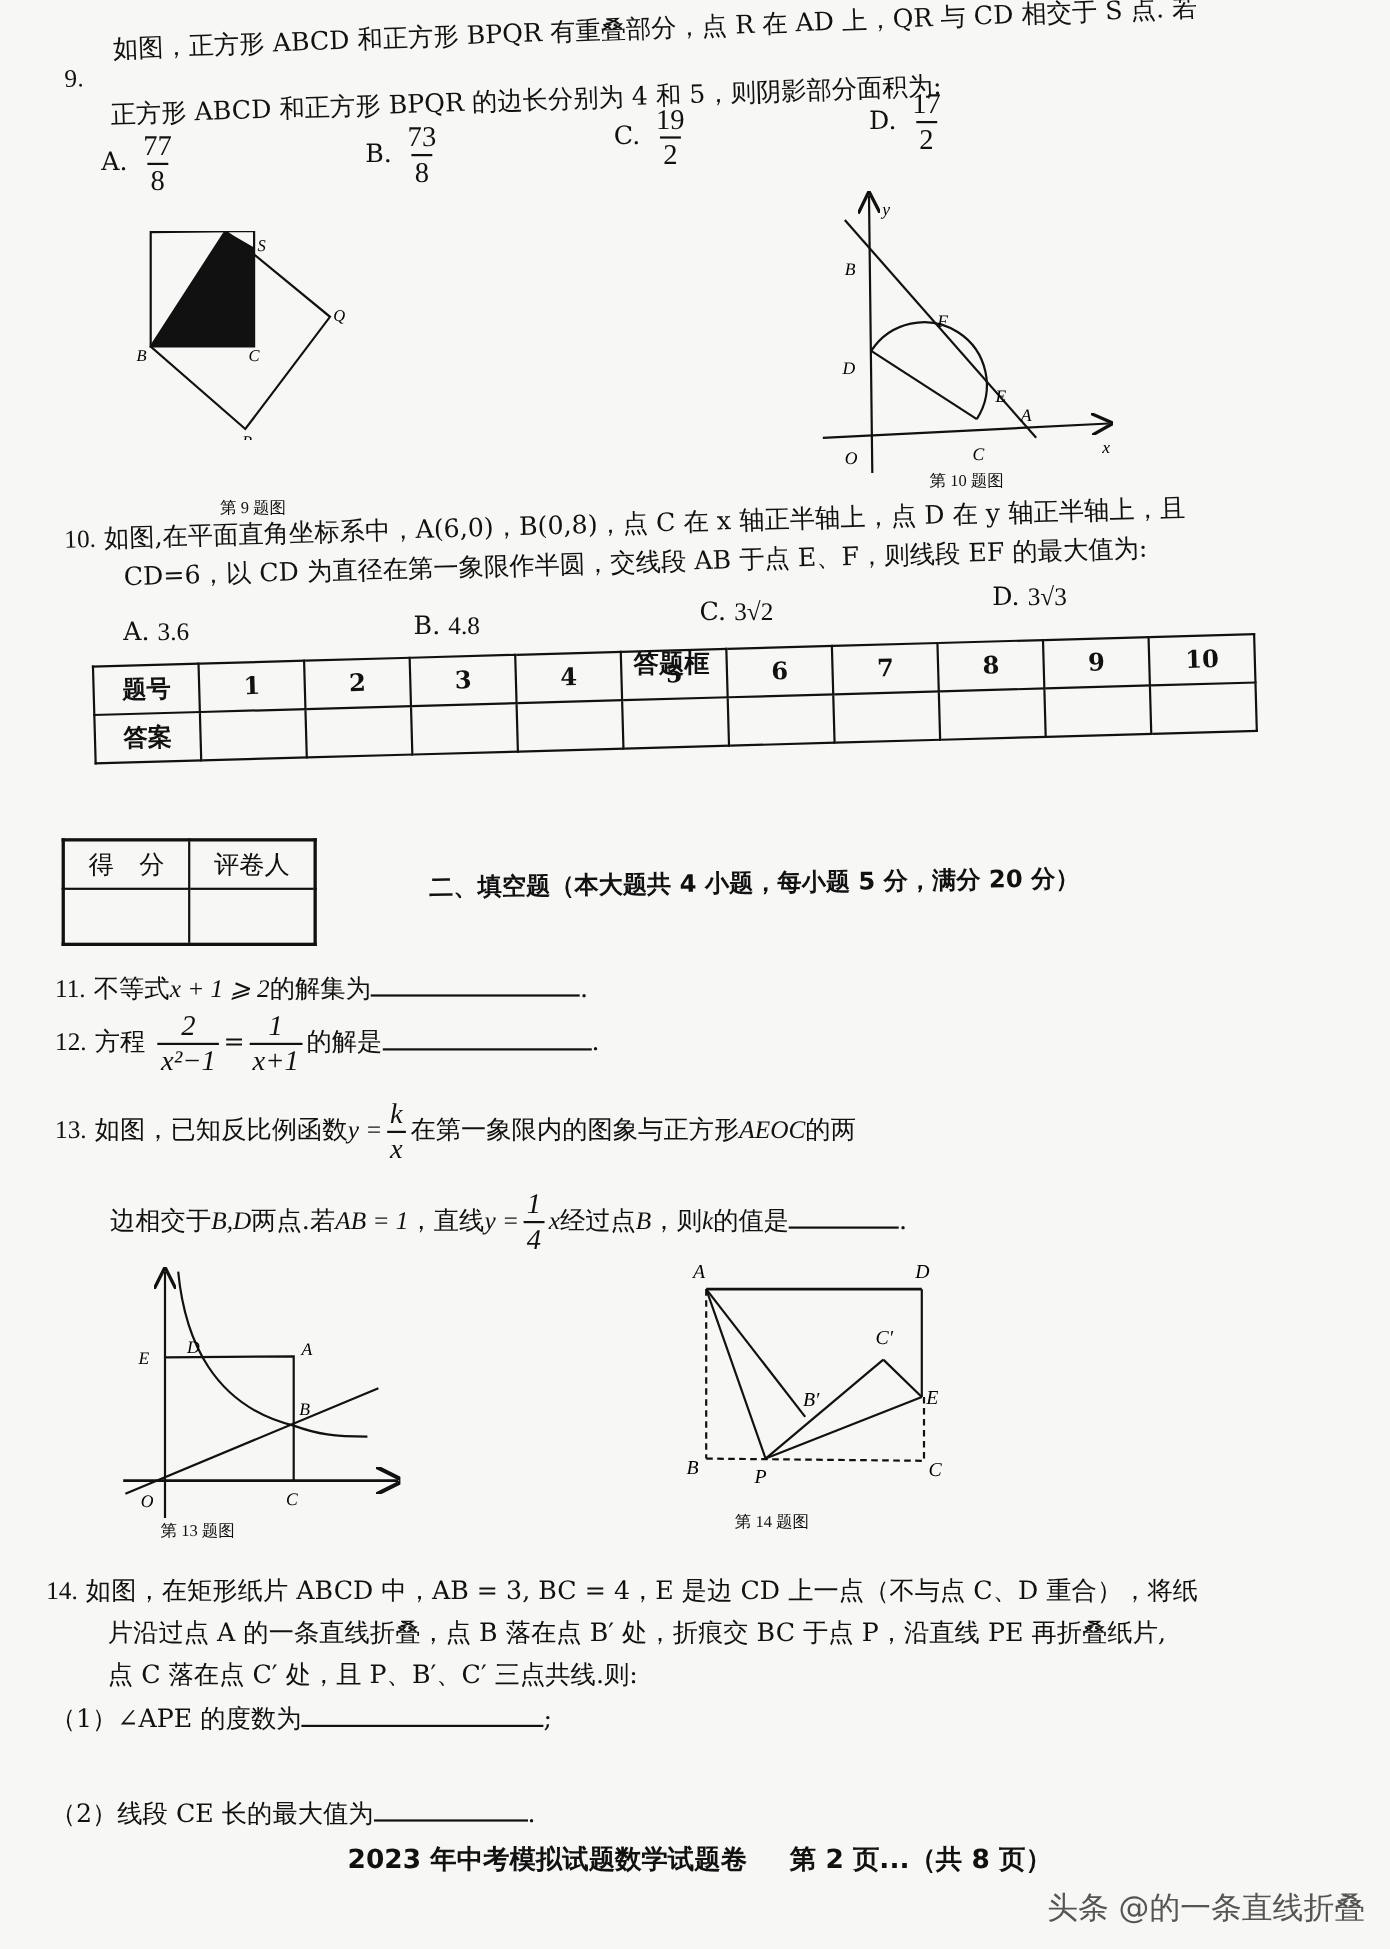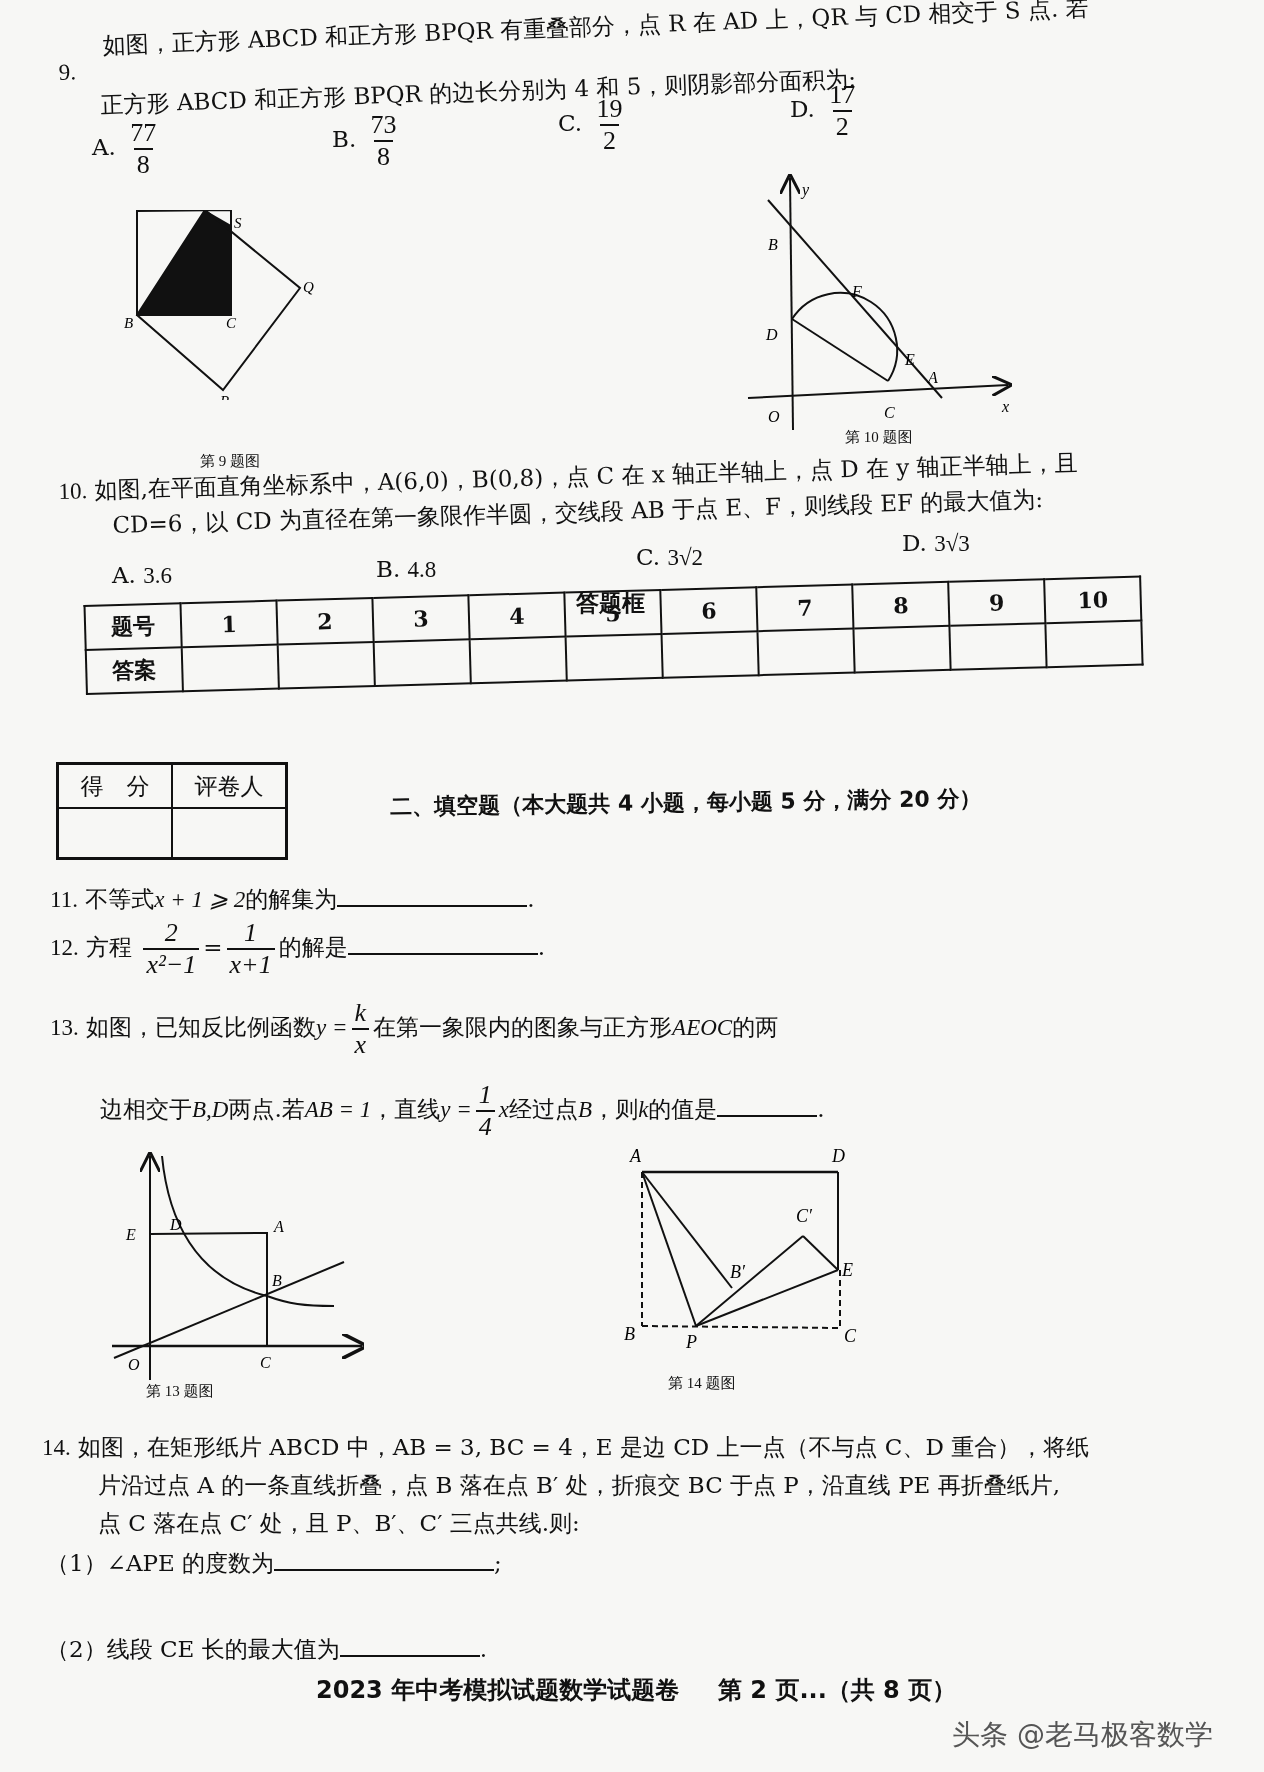--- a/index.html
+++ b/index.html
@@ -251,13 +251,13 @@
 <div class="abs q" style="left:46px; top:1546px;">
   <span>（1）</span><span>∠APE 的度数为</span><span class="blank" style="width:220px;"></span><span>;</span>
 </div>
 <div class="abs q" style="left:46px; top:1584px;margin-top:48px;">
   <span>（2）</span><span>线段 CE 长的最大值为</span><span class="blank" style="width:140px;"></span><span>.</span>
 </div>
 
 <div class="abs footer" style="left:316px; top:1674px;">2023 年中考模拟试题数学试题卷</div>
 <div class="abs footer" style="left:718px; top:1674px;">第 2 页...（共 8 页）</div>
 
-<div class="abs wm" style="left:952px; top:1716px;">头条 @老马极客数学</div>
+<div class="abs wm" style="left:952px; top:1716px;">头条 @的一条直线折叠</div>
 
 </body></html>

